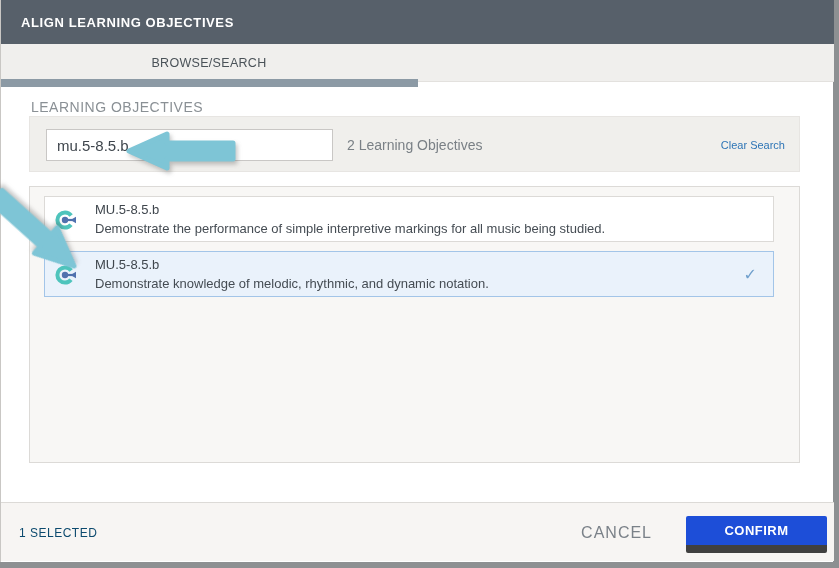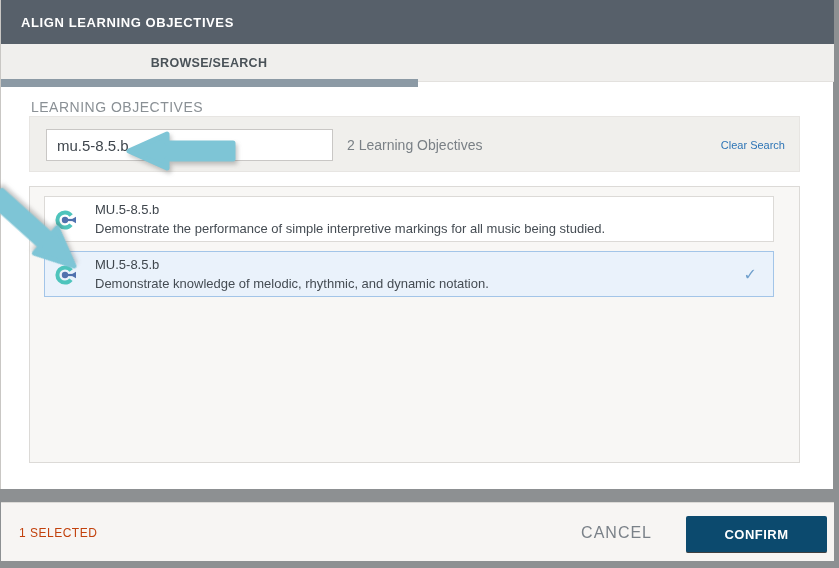--- a/index.html
+++ b/index.html
@@ -3,40 +3,40 @@
 <meta charset="utf-8">
 <style>
   * { margin:0; padding:0; box-sizing:border-box; }
   html,body { width:839px; height:568px; }
   body {
     font-family:"Liberation Sans","DejaVu Sans",sans-serif;
     background:#8D9092;           
     position:relative; overflow:hidden;
   }
   .dialog {
-    position:absolute; left:0; top:0; width:833px; height:489px;
+    position:absolute; left:0; top:0; width:833px; height:562px;
     background:#fff; border-left:1px solid #C9C7C4;
   }
   
   .hdr {
     position:absolute; left:0; top:0; width:833px; height:44px;
     background:#57606A; color:#fff;
     display:flex; align-items:center; padding-left:20px;
     font-size:13px; font-weight:bold; letter-spacing:.6px;
   }
   
   .tabbar {
     position:absolute; left:0; top:44px; width:833px; height:38px;
     background:#F0EFED; border-bottom:1px solid #E3E1DE; display:flex;
   }
   .tab {
     width:416px; display:flex; align-items:center; justify-content:center;
     font-size:12.5px; letter-spacing:.3px; cursor:pointer;
   }
-  .tab.active { color:#4A5258;font-weight:bold; }
+  .tab.active { color:#4A5258; }
   .tab.inactive { color:#70777D; }
   .tab-underline {
     position:absolute; left:0; top:79px; width:417px; height:8px;
     background:#8C9AA5; z-index:2;
   }
   
   .section-label {
     position:absolute; left:30px; top:99px;
     font-size:14px; color:#8A9095; letter-spacing:.5px;
   }
@@ -81,30 +81,30 @@
     color:#6F9FCC; font-size:16px; font-weight:bold;
   }
   
   .footer {
     position:absolute; left:0; top:502px; width:833px; height:59px;
     background:#F7F5F3; border-top:1px solid #DCDAD7;
   }
   .selected-count {
     position:absolute; left:18px; top:0; height:59px;
     display:flex; align-items:center;
-    font-size:12px; color:#c2410c; letter-spacing:.5px;
+    font-size:12px; color:#0c4a6e; letter-spacing:.5px;
   }
   .cancel-btn {
     position:absolute; right:182px; top:0; height:59px; border:none; background:none;
     display:flex; align-items:center; font-family:inherit;
     font-size:16px; color:#7A8188; letter-spacing:1px; cursor:pointer;
   }
   .confirm-btn {
     position:absolute; right:7px; top:13px; width:141px; height:37px;
-    background:#0c4a6e; border:none; border-bottom:1px solid #404040;
+    background:#1d4ed8; border:none; border-bottom:8px solid #404040;
     border-radius:2px; color:#fff; font-family:inherit;
     font-size:13px; font-weight:bold; letter-spacing:.5px; cursor:pointer;
   }
   
   .arrows { position:absolute; left:0; top:0; width:839px; height:568px;
     pointer-events:none; z-index:10; }
   .arrow-shape { filter:drop-shadow(2px 3px 2px rgba(70,70,70,.3)); }
 </style>
 </head>
 <body>

